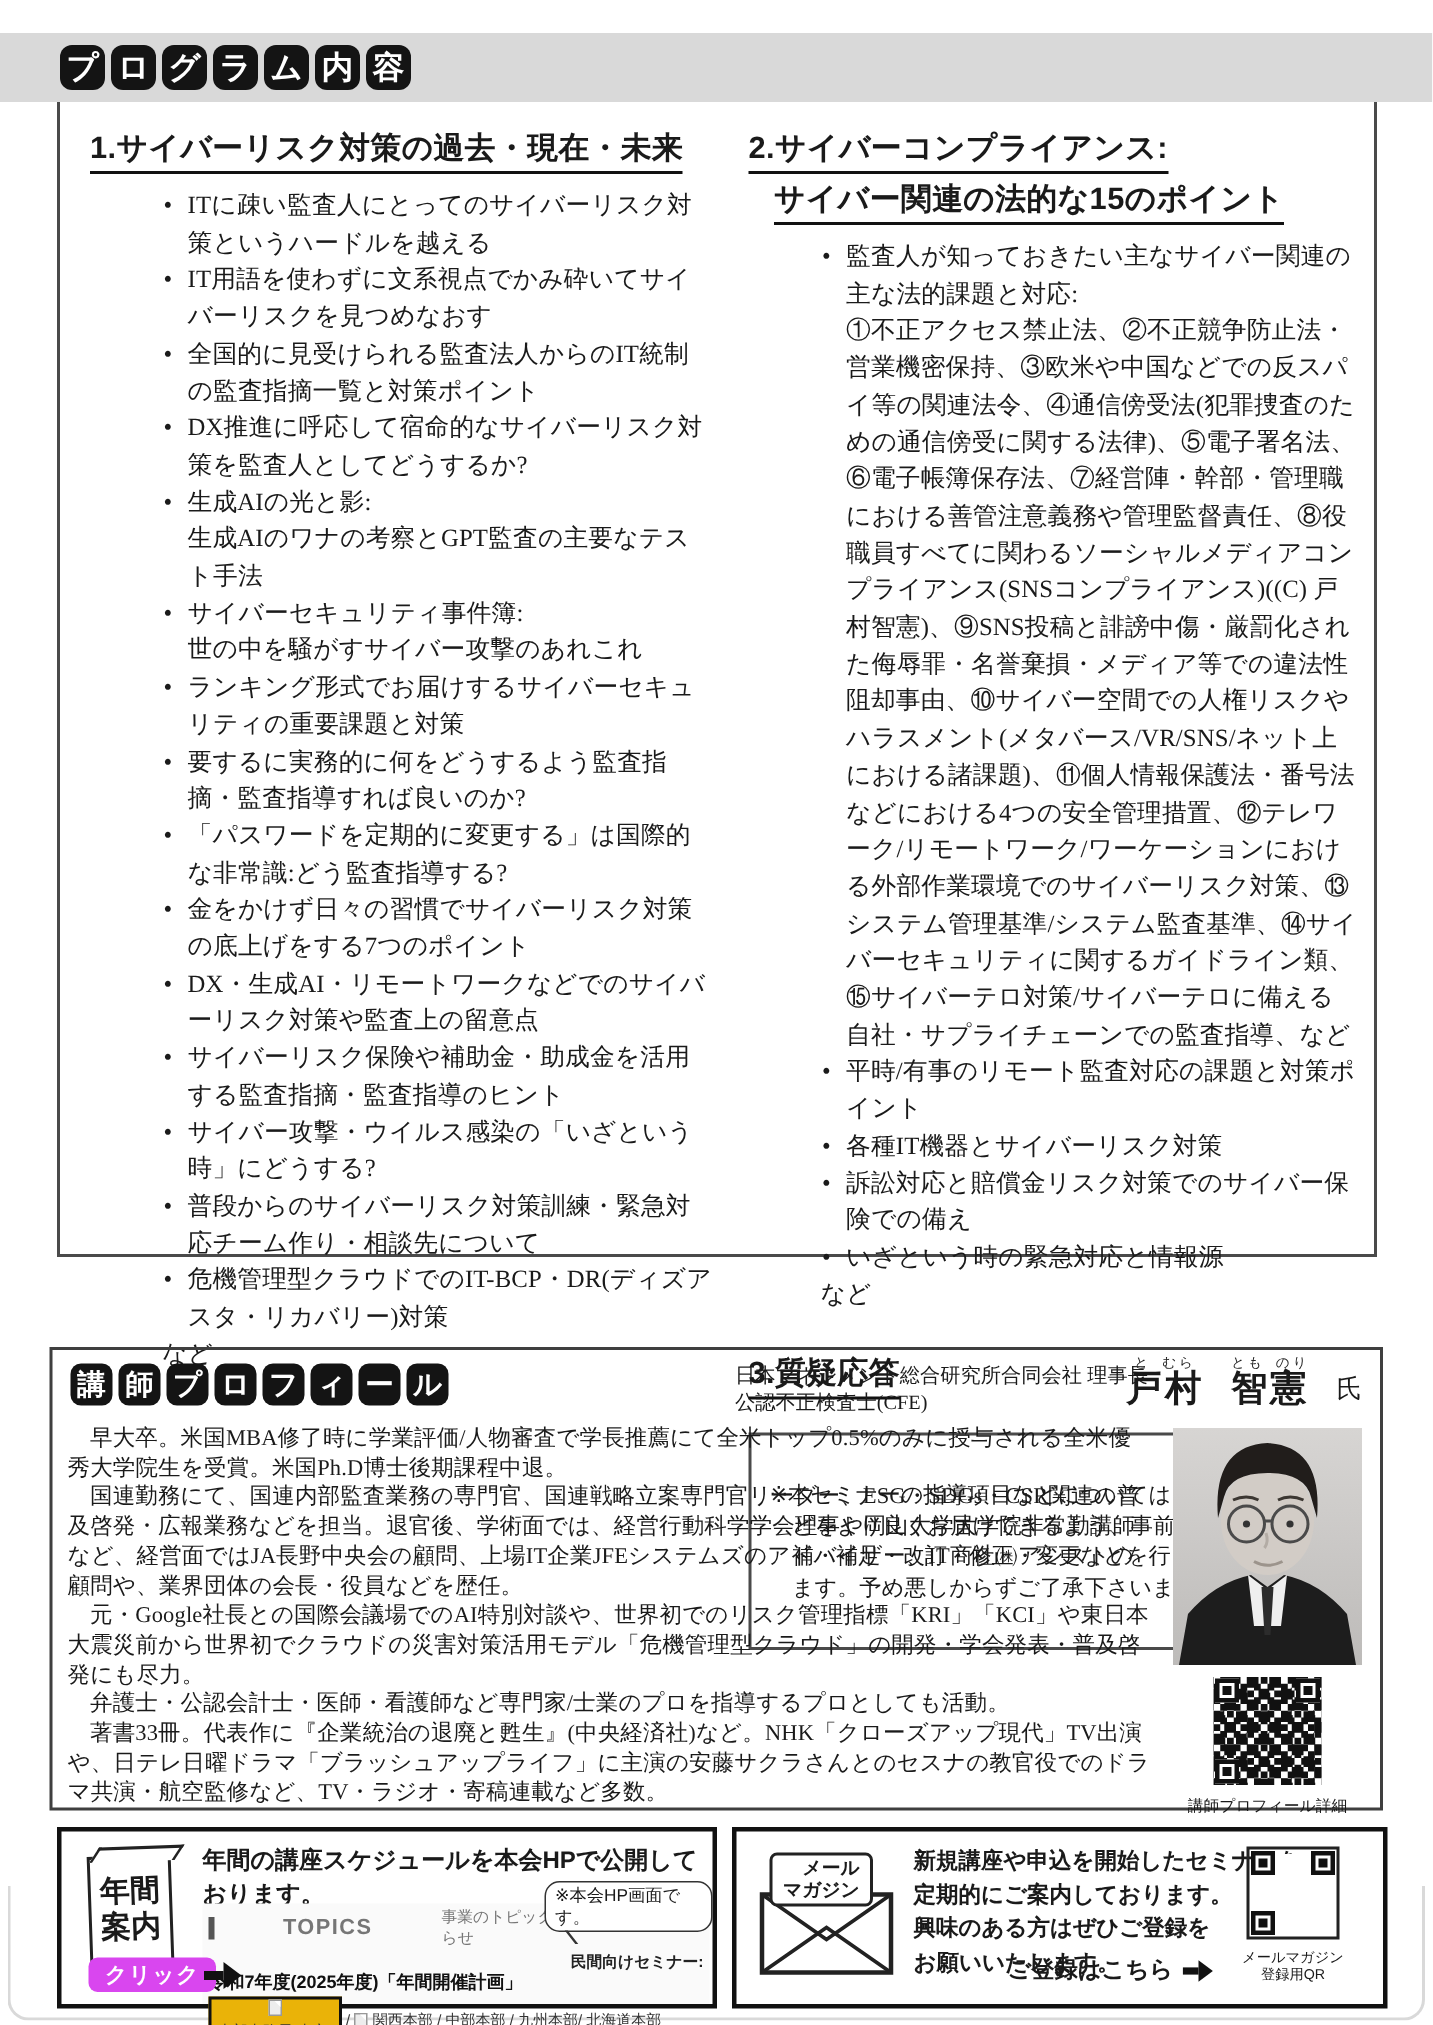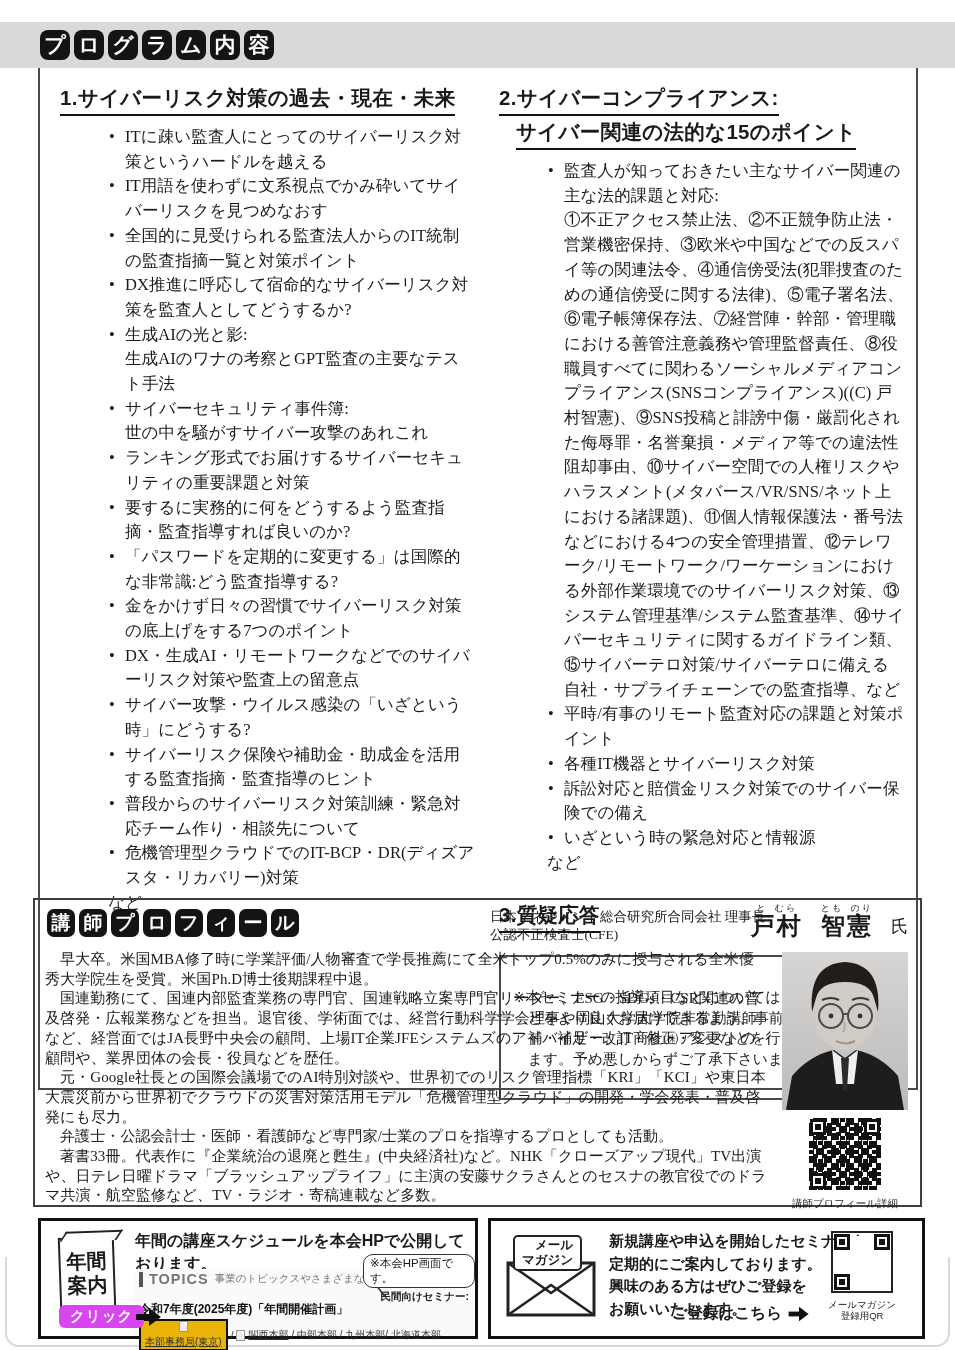--- a/index.html
+++ b/index.html
@@ -22,21 +22,21 @@
   .boxrow { display:flex; gap:4px; }
   .bchar {
     display:inline-flex; align-items:center; justify-content:center;
     width:30px; height:30px; background:#141414; color:#fff;
     font-family:"Liberation Sans","DejaVu Sans",sans-serif;
     font-weight:bold; font-size:21px; border-radius:8px;
   }
   .bchar.sm { width:28px; height:28px; font-size:19px; border-radius:7px; }
   
   .program-box {
-    position:absolute; left:38px; top:68px; width:880px; height:1022px;
+    position:absolute; left:38px; top:68px; width:880px; height:770px;
     border-left:2px solid #4a4a4a; border-right:2px solid #4a4a4a; border-bottom:2px solid #4a4a4a;
   }
   .col1 { position:absolute; left:20px; top:16px; width:416px; }
   .col2 { position:absolute; left:459px; top:16px; width:406px; }
   .sec-title {
     font-family:"Liberation Sans","DejaVu Sans",sans-serif;
     font-weight:bold; font-size:20.5px; letter-spacing:0.3px;
     display:inline-block; border-bottom:2.5px solid #111; padding-bottom:2px;
   }
   .sec-title.l2 { margin-left:17px; margin-top:2px; }
@@ -99,21 +99,21 @@
     font-size:20px; line-height:24px; white-space:pre-line; text-align:center; }
   .annual-heading { position:absolute; left:94px; top:8px; width:346px;
     font-size:16px; line-height:23px; white-space:pre-line; letter-spacing:0; }
   .hp-callout { position:absolute; left:322px; top:33px;
     border:1.5px solid #333; border-radius:10px; padding:1px 6px;
     font-family:"Liberation Sans","DejaVu Sans",sans-serif; font-size:11.5px; background:#fff; z-index:2; }
   .hp-callout::after { content:""; position:absolute; left:16px; bottom:-9px; width:10px; height:9px;
     border-left:2px solid #333; transform:skewX(38deg); }
   .hp-panel { position:absolute; left:94px; top:48px; width:338px; height:67px;
     background:#fafafa; font-family:"Liberation Sans","DejaVu Sans",sans-serif; padding:2px 4px; }
-  .topics-row { display:flex; align-items:center; color:#767676; }
+  .topics-row { display:flex; align-items:center; color:#767676;gap:40px; }
   .tbar { width:4px; height:15px; background:#555; margin-right:6px; }
   .topics-lb { font-weight:bold; font-size:14.5px; letter-spacing:1px; margin-right:6px; }
   .topics-desc { font-size:10.5px; }
   .sem1 { font-size:10.5px; font-weight:bold; color:#222; margin-top:3px; line-height:12px;text-align:right; }
   .sem2 { font-size:12px; font-weight:bold; color:#111; line-height:14px; }
   .links-row { margin-top:3px; display:flex; align-items:center; gap:3px; font-size:10px; color:#333; }
   .hl-box { border:2px solid #111; padding:0 4px; display:inline-flex; align-items:center; gap:3px; background:#eab308;flex-direction:column; }
   .pdf-ic { display:inline-block; width:9px; height:11px; background:#ededed; border:1px solid #999; position:relative; }
   .pdf-ic::after { content:""; position:absolute; right:0; top:0; border-left:4px solid transparent; border-top:4px solid #fff; }
   .ulink { text-decoration:underline; }
@@ -166,22 +166,22 @@
         <div class="item bul">DX推進に呼応して宿命的なサイバーリスク対策を監査人としてどうするか?</div>
         <div class="item bul">生成AIの光と影:
 生成AIのワナの考察とGPT監査の主要なテスト手法</div>
         <div class="item bul">サイバーセキュリティ事件簿:
 世の中を騒がすサイバー攻撃のあれこれ</div>
         <div class="item bul">ランキング形式でお届けするサイバーセキュリティの重要課題と対策</div>
         <div class="item bul">要するに実務的に何をどうするよう監査指摘・監査指導すれば良いのか?</div>
         <div class="item bul">「パスワードを定期的に変更する」は国際的な非常識:どう監査指導する?</div>
         <div class="item bul">金をかけず日々の習慣でサイバーリスク対策の底上げをする7つのポイント</div>
         <div class="item bul">DX・生成AI・リモートワークなどでのサイバーリスク対策や監査上の留意点</div>
+        <div class="item bul">サイバーリスク保険や補助金・助成金を活用する監査指摘・監査指導のヒント</div>
         <div class="item bul">サイバー攻撃・ウイルス感染の「いざという時」にどうする?</div>
-        <div class="item bul">サイバーリスク保険や補助金・助成金を活用する監査指摘・監査指導のヒント</div>
         <div class="item bul">普段からのサイバーリスク対策訓練・緊急対応チーム作り・相談先について</div>
         <div class="item bul">危機管理型クラウドでのIT-BCP・DR(ディズアスタ・リカバリー)対策</div>
         <div class="item plain">など</div>
       </div>
     </div>
 
     <div class="col2">
       <div class="sec-title">2.サイバーコンプライアンス:</div><br>
       <div class="sec-title l2">サイバー関連の法的な15のポイント</div>
       <div class="items">

